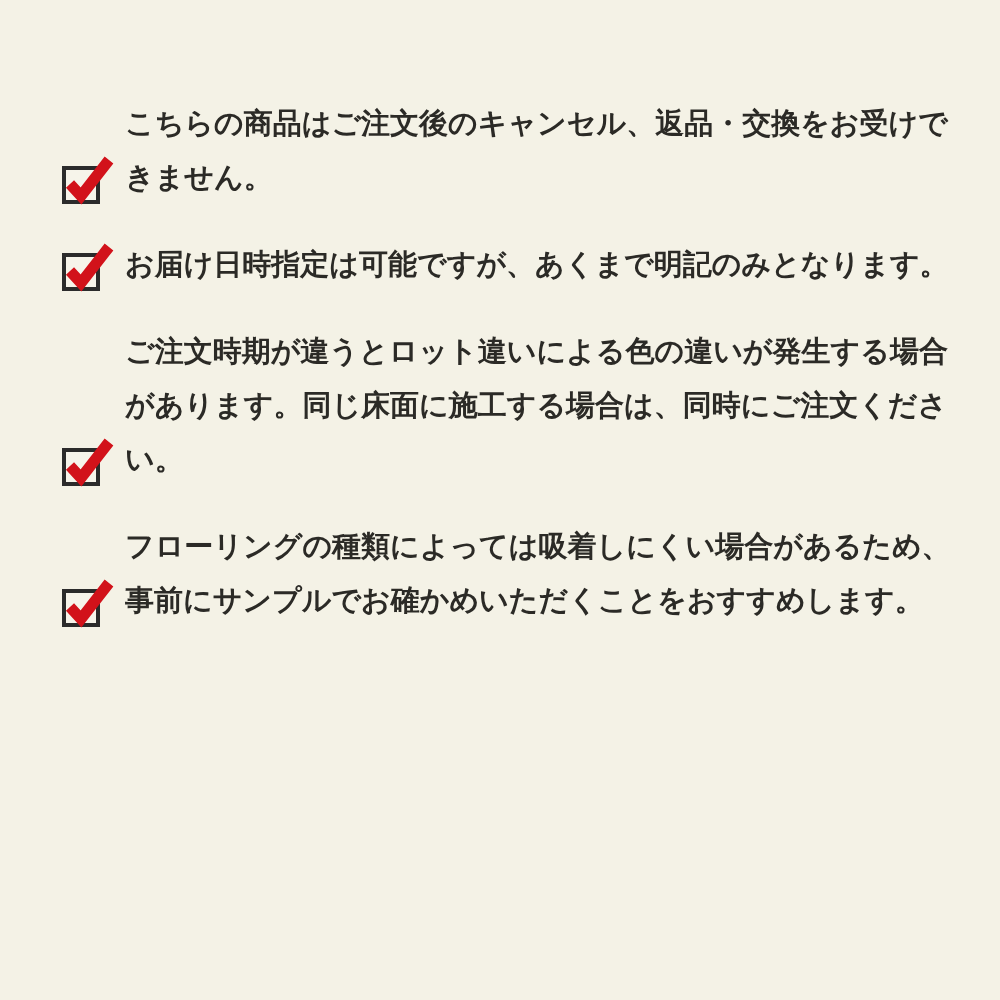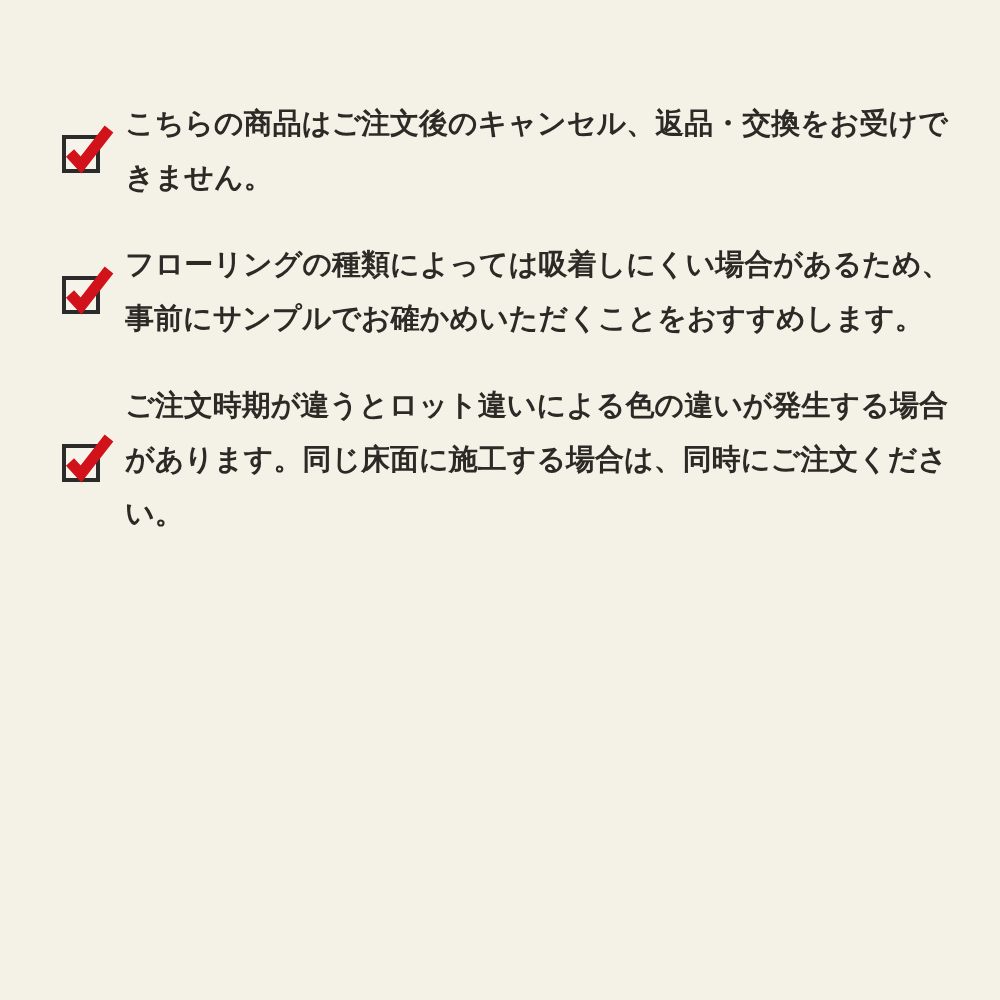--- a/index.html
+++ b/index.html
@@ -24,21 +24,21 @@
     letter-spacing: 3px;
     color: #2b2a26;
   }
   .notice-list {
     list-style: none;
     margin: 56px 0 0 0;
     padding: 0;
   }
   .notice-item {
     display: flex;
-    align-items: center;
+    align-items: flex-end;
     margin-bottom: 33px;
   }
   .checkbox {
     position: relative;
     box-sizing: border-box;
     flex: 0 0 38px;
     width: 38px;
     height: 38px;
     margin-top: 7px;
     border: 4px solid #2b2b2b;
@@ -69,34 +69,42 @@
   <ul class="notice-list" id="notice-list">
   <li class="notice-item">
     <span class="checkbox" style="border-color: rgb(43, 43, 43);">
       <svg viewBox="0 0 52 52" aria-hidden="true">
         <polyline points="8,28 19,40 47,4" fill="none" stroke-width="11" stroke-linecap="butt" stroke-linejoin="miter" stroke="#d2121a"></polyline>
       </svg>
     </span>
     <p class="notice-text" style="color: rgb(43, 42, 38);">こちらの商品はご注文後のキャンセル、返品・交換をお受けできません。</p>
   </li>
 
-
   <li class="notice-item">
     <span class="checkbox" style="border-color: rgb(43, 43, 43);">
       <svg viewBox="0 0 52 52" aria-hidden="true">
         <polyline points="8,28 19,40 47,4" fill="none" stroke-width="11" stroke-linecap="butt" stroke-linejoin="miter" stroke="#d2121a"></polyline>
       </svg>
     </span>
-    <p class="notice-text" style="color: rgb(43, 42, 38);">フローリングの種類によっては吸着しにくい場合があるため、事前にサンプルでお確かめいただくことをおすすめします。</p>
+    <p class="notice-text" style="color: rgb(43, 42, 38);">お届け日時指定は可能ですが、あくまで明記のみとなります。</p>
   </li>
 
   <li class="notice-item">
     <span class="checkbox" style="border-color: rgb(43, 43, 43);">
       <svg viewBox="0 0 52 52" aria-hidden="true">
         <polyline points="8,28 19,40 47,4" fill="none" stroke-width="11" stroke-linecap="butt" stroke-linejoin="miter" stroke="#d2121a"></polyline>
       </svg>
     </span>
     <p class="notice-text" style="color: rgb(43, 42, 38);">ご注文時期が違うとロット違いによる色の違いが発生する場合があります。同じ床面に施工する場合は、同時にご注文ください。</p>
   </li>
 
+  <li class="notice-item">
+    <span class="checkbox" style="border-color: rgb(43, 43, 43);">
+      <svg viewBox="0 0 52 52" aria-hidden="true">
+        <polyline points="8,28 19,40 47,4" fill="none" stroke-width="11" stroke-linecap="butt" stroke-linejoin="miter" stroke="#d2121a"></polyline>
+      </svg>
+    </span>
+    <p class="notice-text" style="color: rgb(43, 42, 38);">フローリングの種類によっては吸着しにくい場合があるため、事前にサンプルでお確かめいただくことをおすすめします。</p>
+  </li>
+
 
 </ul>
 </div>
 
 </body></html>

